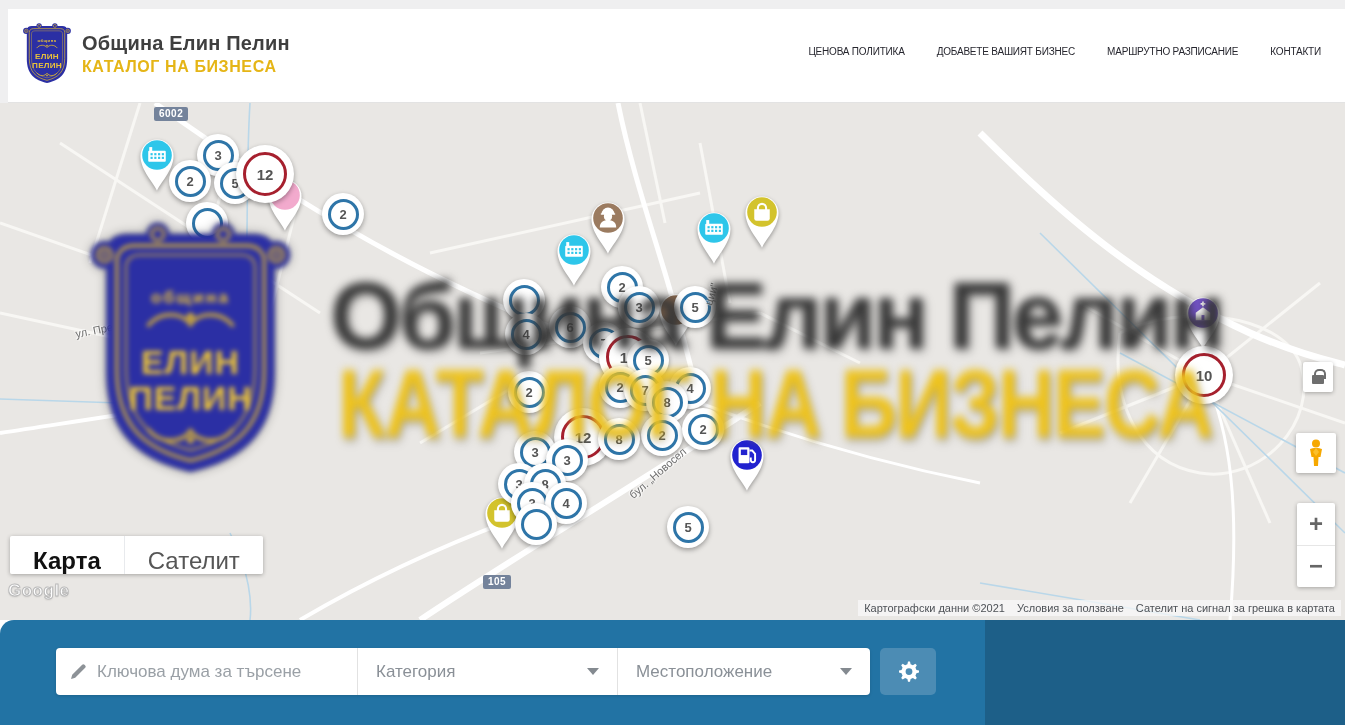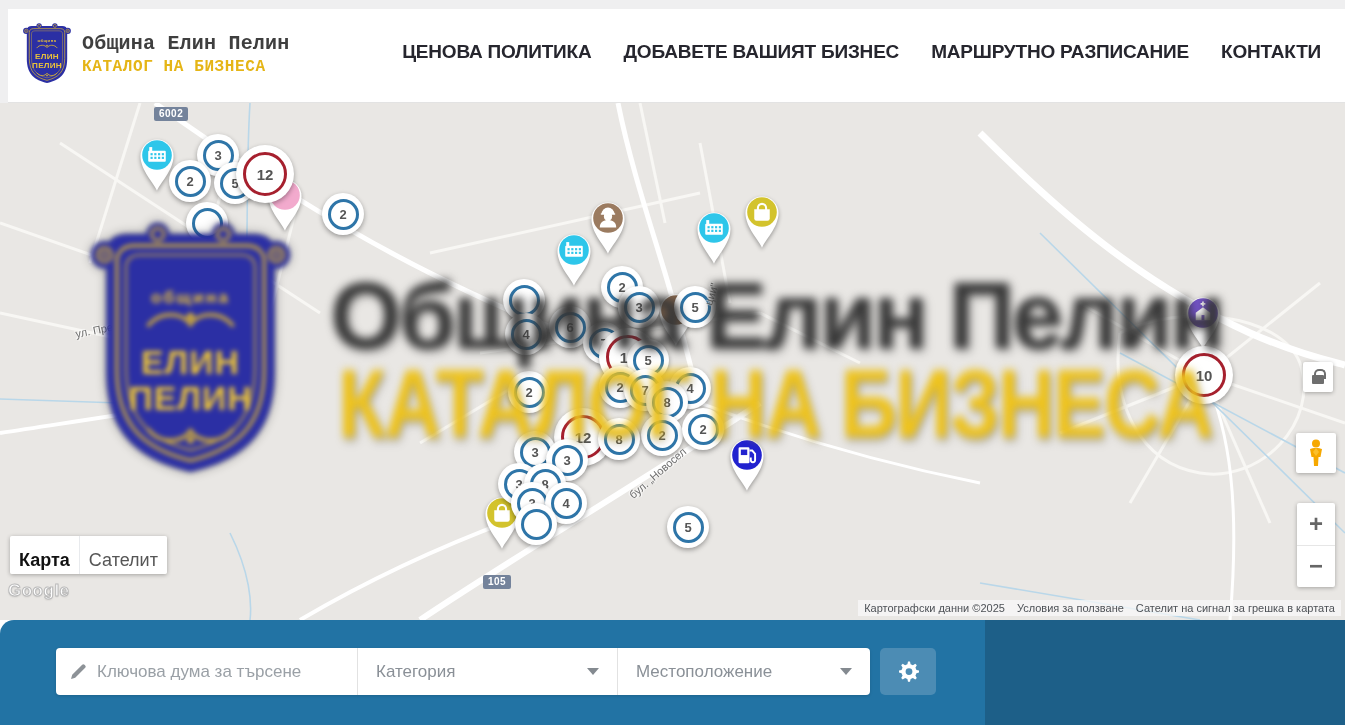--- a/index.html
+++ b/index.html
@@ -5,25 +5,25 @@
   * { margin:0; padding:0; box-sizing:border-box; }
   html,body { width:1345px; height:725px; overflow:hidden; font-family:"Liberation Sans", sans-serif; background:#fff; }
   .page { position:relative; width:1345px; height:725px; }
 
   
   header { position:absolute; left:0; top:0; width:1345px; height:103px; background:#fff; border-bottom:1px solid #e3e3e3; }
   .chrome-strip-top { position:absolute; left:0; top:0; width:1345px; height:9px; background:#efeff0; }
   .chrome-strip-left { position:absolute; left:0; top:0; width:8px; height:103px; background:#efeff0; }
   .brand { position:absolute; left:22px; top:22px; display:flex; align-items:center; }
   .brand svg.shield { width:50px; height:64px; }
-  .brand-text { margin-left:10px;font-family:Liberation Mono, monospace; }
+  .brand-text { margin-left:10px; }
   .brand-title { font-size:20px; font-weight:bold; color:#3f3f3f; letter-spacing:.2px; }
   .brand-subtitle { font-size:16px; font-weight:bold; color:#e5b516; letter-spacing:.6px; margin-top:3px; }
   nav { position:absolute; right:24px; top:0; height:103px; display:flex; align-items:center; gap:32px; }
-  nav a { text-decoration:none; font-size:19px; font-weight:bold; color:#26262e; letter-spacing:-0.2px; cursor:pointer; }
+  nav a { text-decoration:none; font-size:10px; font-weight:normal; color:#26262e; letter-spacing:-0.2px; cursor:pointer; }
 
   
   .map { position:absolute; left:0; top:103px; width:1345px; height:517px; background:#e9e7e4; overflow:hidden; }
   .roads { position:absolute; left:0; top:0; z-index:0; }
 
   #marker-layer { position:absolute; left:0; top:0; width:100%; height:100%; z-index:10; }
   .pin { position:absolute; width:46px; height:57px; }
   .pin svg { filter:drop-shadow(0 2px 2px rgba(0,0,0,.35)); }
   .cluster { position:absolute; width:42px; height:42px; border-radius:50%; background:#fff;
              box-shadow:0 2px 5px rgba(0,0,0,.35); display:flex; align-items:center; justify-content:center; }
@@ -44,22 +44,22 @@
   .wm-t1 { position:absolute; left:330px; top:158px; z-index:21; font-size:95px; font-weight:bold; color:#383838;
              letter-spacing:-3px; white-space:nowrap; transform:scale(.97,1); transform-origin:left top;
              filter:blur(4.5px); text-shadow:2px 3px 5px rgba(0,0,0,.35); }
   .wm-t2 { position:absolute; left:338px; top:246px; z-index:21; font-size:96px; font-weight:bold; color:#eec31d;
              letter-spacing:-2px; white-space:nowrap; transform:scale(.82,1); transform-origin:left top;
              filter:blur(4.5px); text-shadow:2px 3px 6px rgba(50,50,50,.5); }
 
   
   .maptype { position:absolute; left:10px; top:433px; height:38px; display:flex; z-index:30;
              box-shadow:0 1px 4px rgba(0,0,0,.3); border-radius:2px; overflow:hidden; }
-  .maptype .mt-btn { background:#fff; height:49px; display:flex; align-items:center; padding:0 9px;
-             font-size:18px; cursor:pointer; }
+  .maptype .mt-btn { background:#fff; height:49px; display:flex; align-items:center; padding:0 23px;
+             font-size:24px; cursor:pointer; }
   .maptype .mt-btn.active { font-weight:bold; color:#111; }
   .maptype .mt-btn.inactive { color:#565656; border-left:1px solid #e8eaed; }
   .google-logo { position:absolute; left:8px; top:478px; z-index:30; font-size:17px; font-weight:bold; color:#fff;
              letter-spacing:.5px; -webkit-text-stroke:1px #b9b9b9; text-shadow:0 1px 2px rgba(0,0,0,.15); }
   .attribution { position:absolute; right:4px; bottom:4px; z-index:30; display:flex; gap:12px;
              background:rgba(250,250,250,.72); padding:2px 6px; font-size:11px; color:#4d5156; }
   .attribution span { cursor:pointer; }
   .ctl { position:absolute; background:#fff; border-radius:2px; box-shadow:0 1px 4px rgba(0,0,0,.3); z-index:30; }
   .ctl-lock { left:1303px; top:259px; width:30px; height:30px; display:flex; align-items:center; justify-content:center; cursor:pointer; }
   .ctl-peg { left:1296px; top:330px; width:40px; height:40px; display:flex; align-items:center; justify-content:center; cursor:pointer; }
@@ -397,21 +397,21 @@
     </svg>
     <div class="wm-t1">Община Елин Пелин</div>
     <div class="wm-t2">КАТАЛОГ НА БИЗНЕСА</div>
 
     <div class="maptype">
       <div class="mt-btn active">Карта</div>
       <div class="mt-btn inactive">Сателит</div>
     </div>
     <div class="google-logo">Google</div>
     <div class="attribution">
-      <span>Картографски данни ©2025</span>
+      <span>Картографски данни ©2021</span>
       <span>Условия за ползване</span>
       <span>Сателит на сигнал за грешка в картата</span>
     </div>
     <div class="ctl ctl-lock">
       <div class="padlock"></div>
     </div>
     <div class="ctl ctl-peg">
       <svg width="18" height="28" viewBox="0 0 18 28">
         <circle cx="9" cy="4.5" r="4" fill="#f6a800"></circle>
         <path d="M3 10 C5 8.5 13 8.5 15 10 L13.5 18 H11.5 L11 27 H7 L6.5 18 H4.5 Z" fill="#f6a800"></path>

